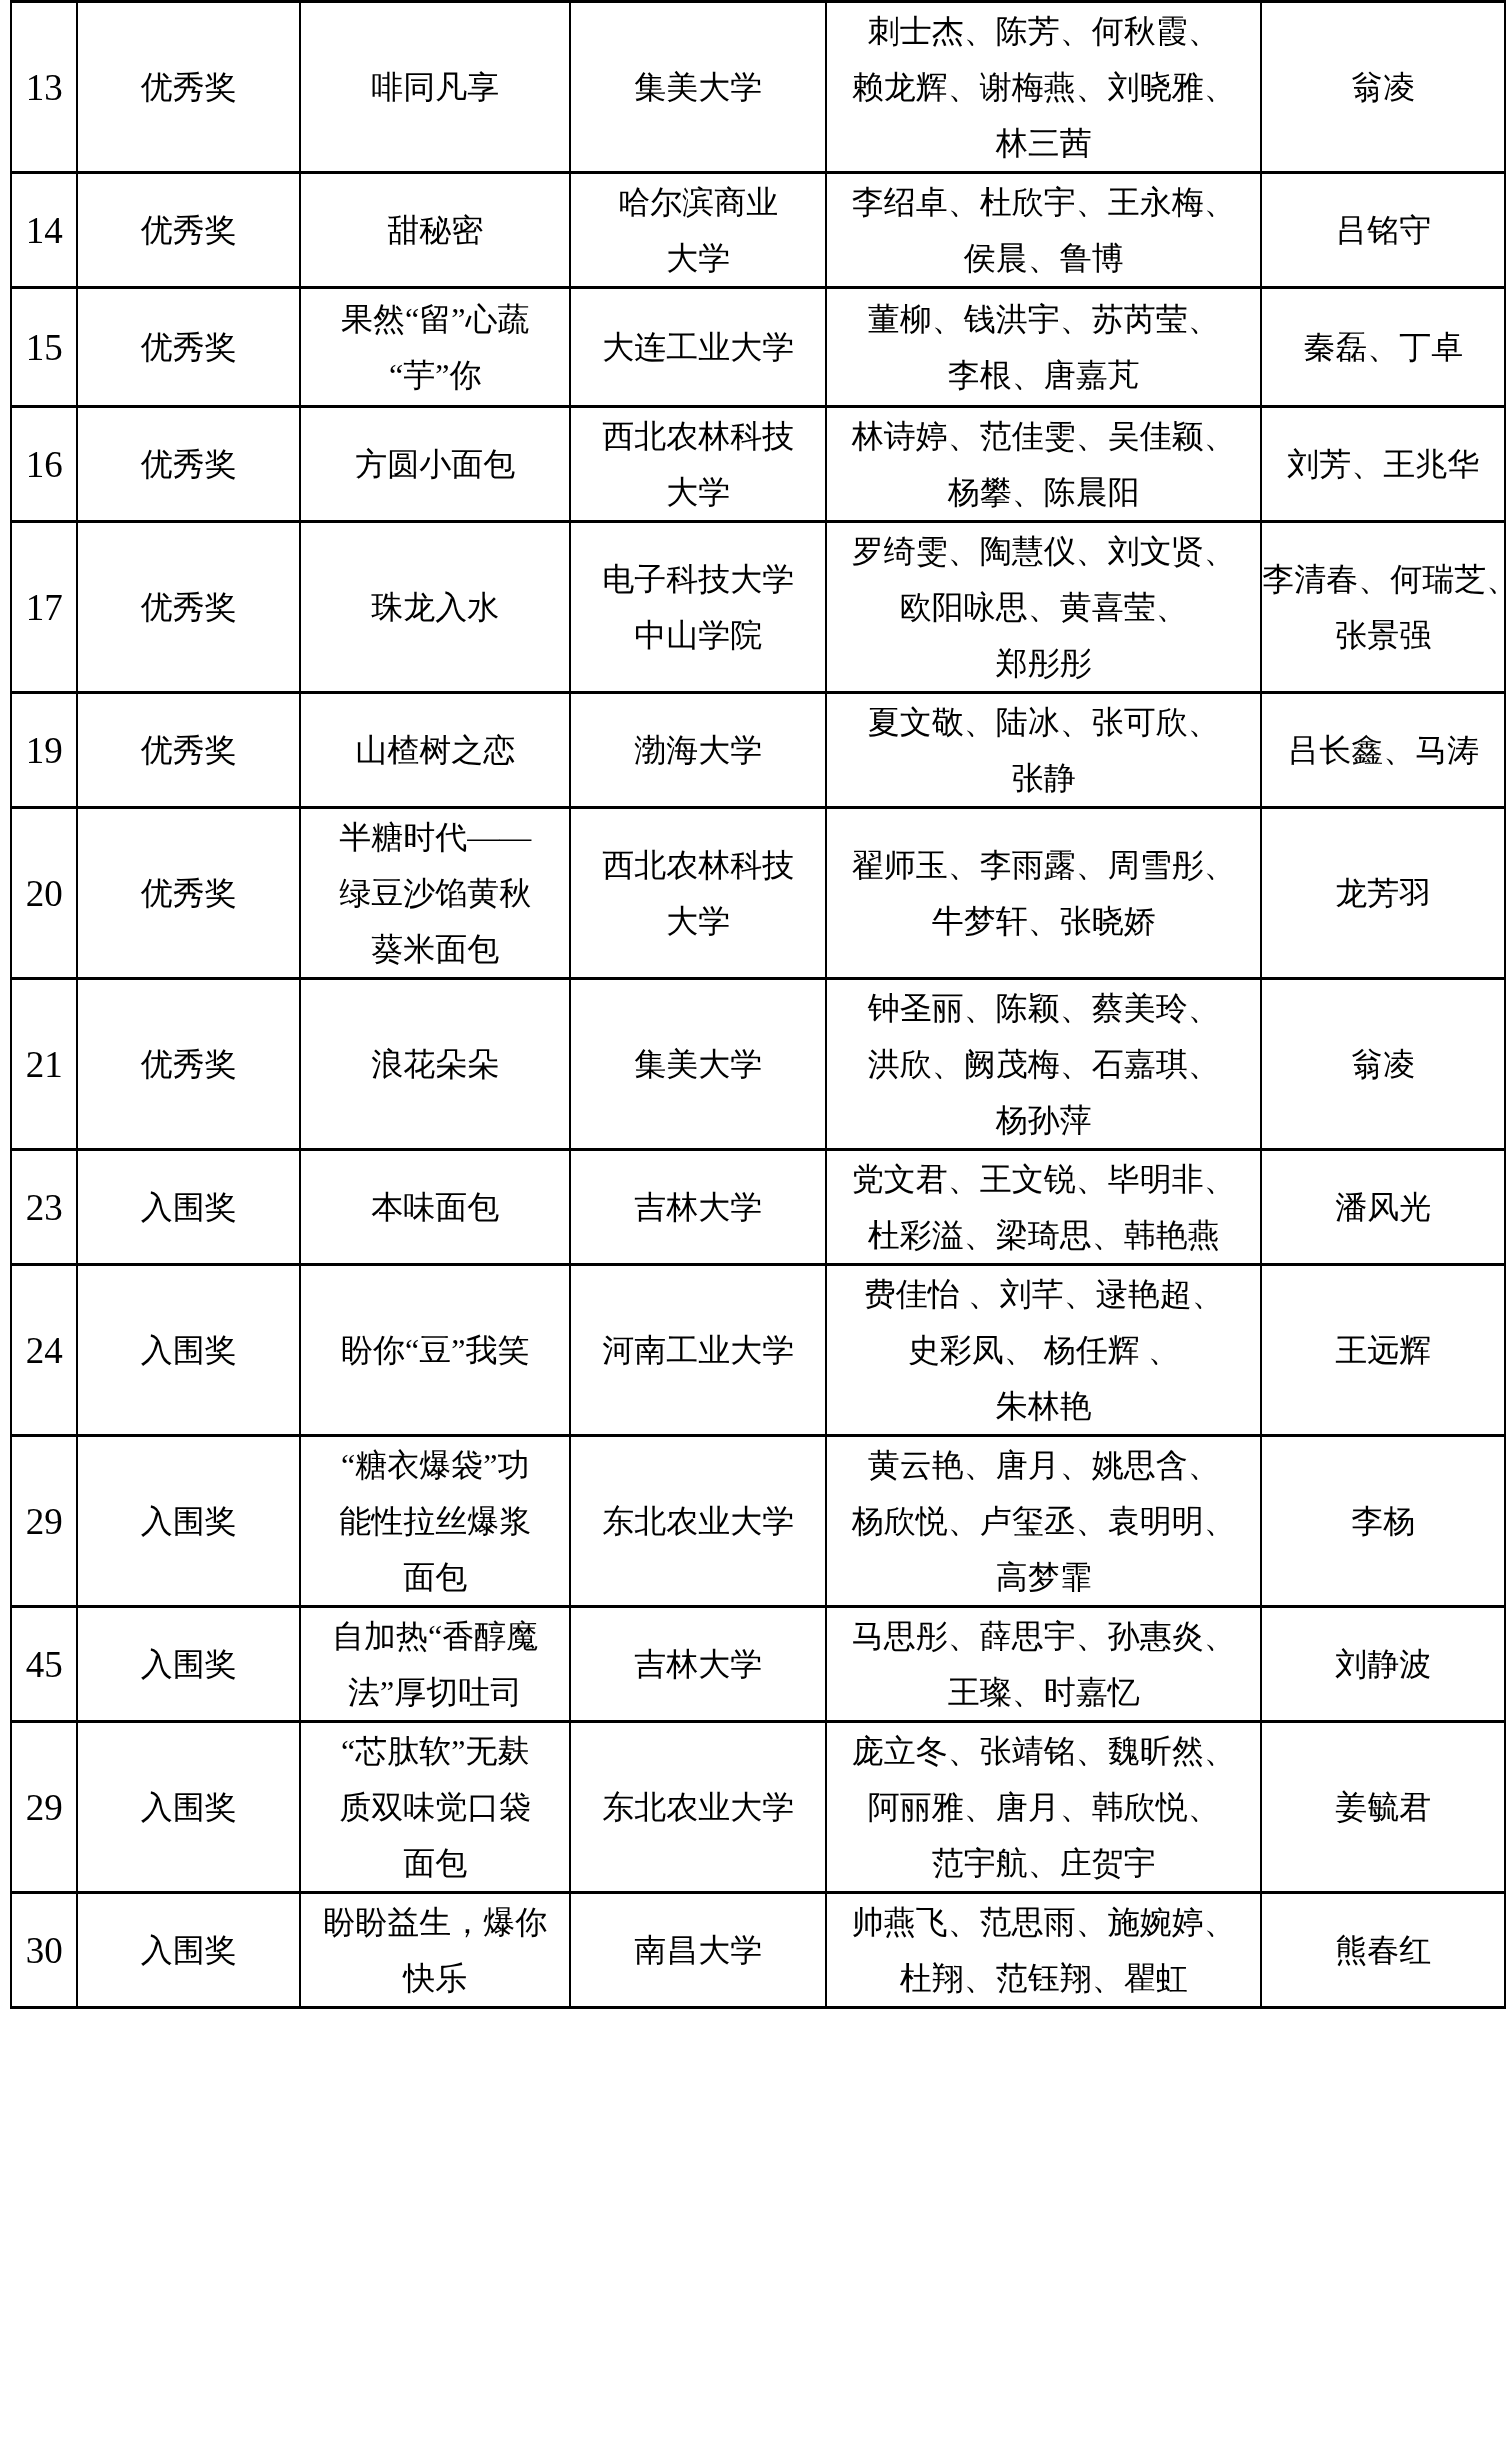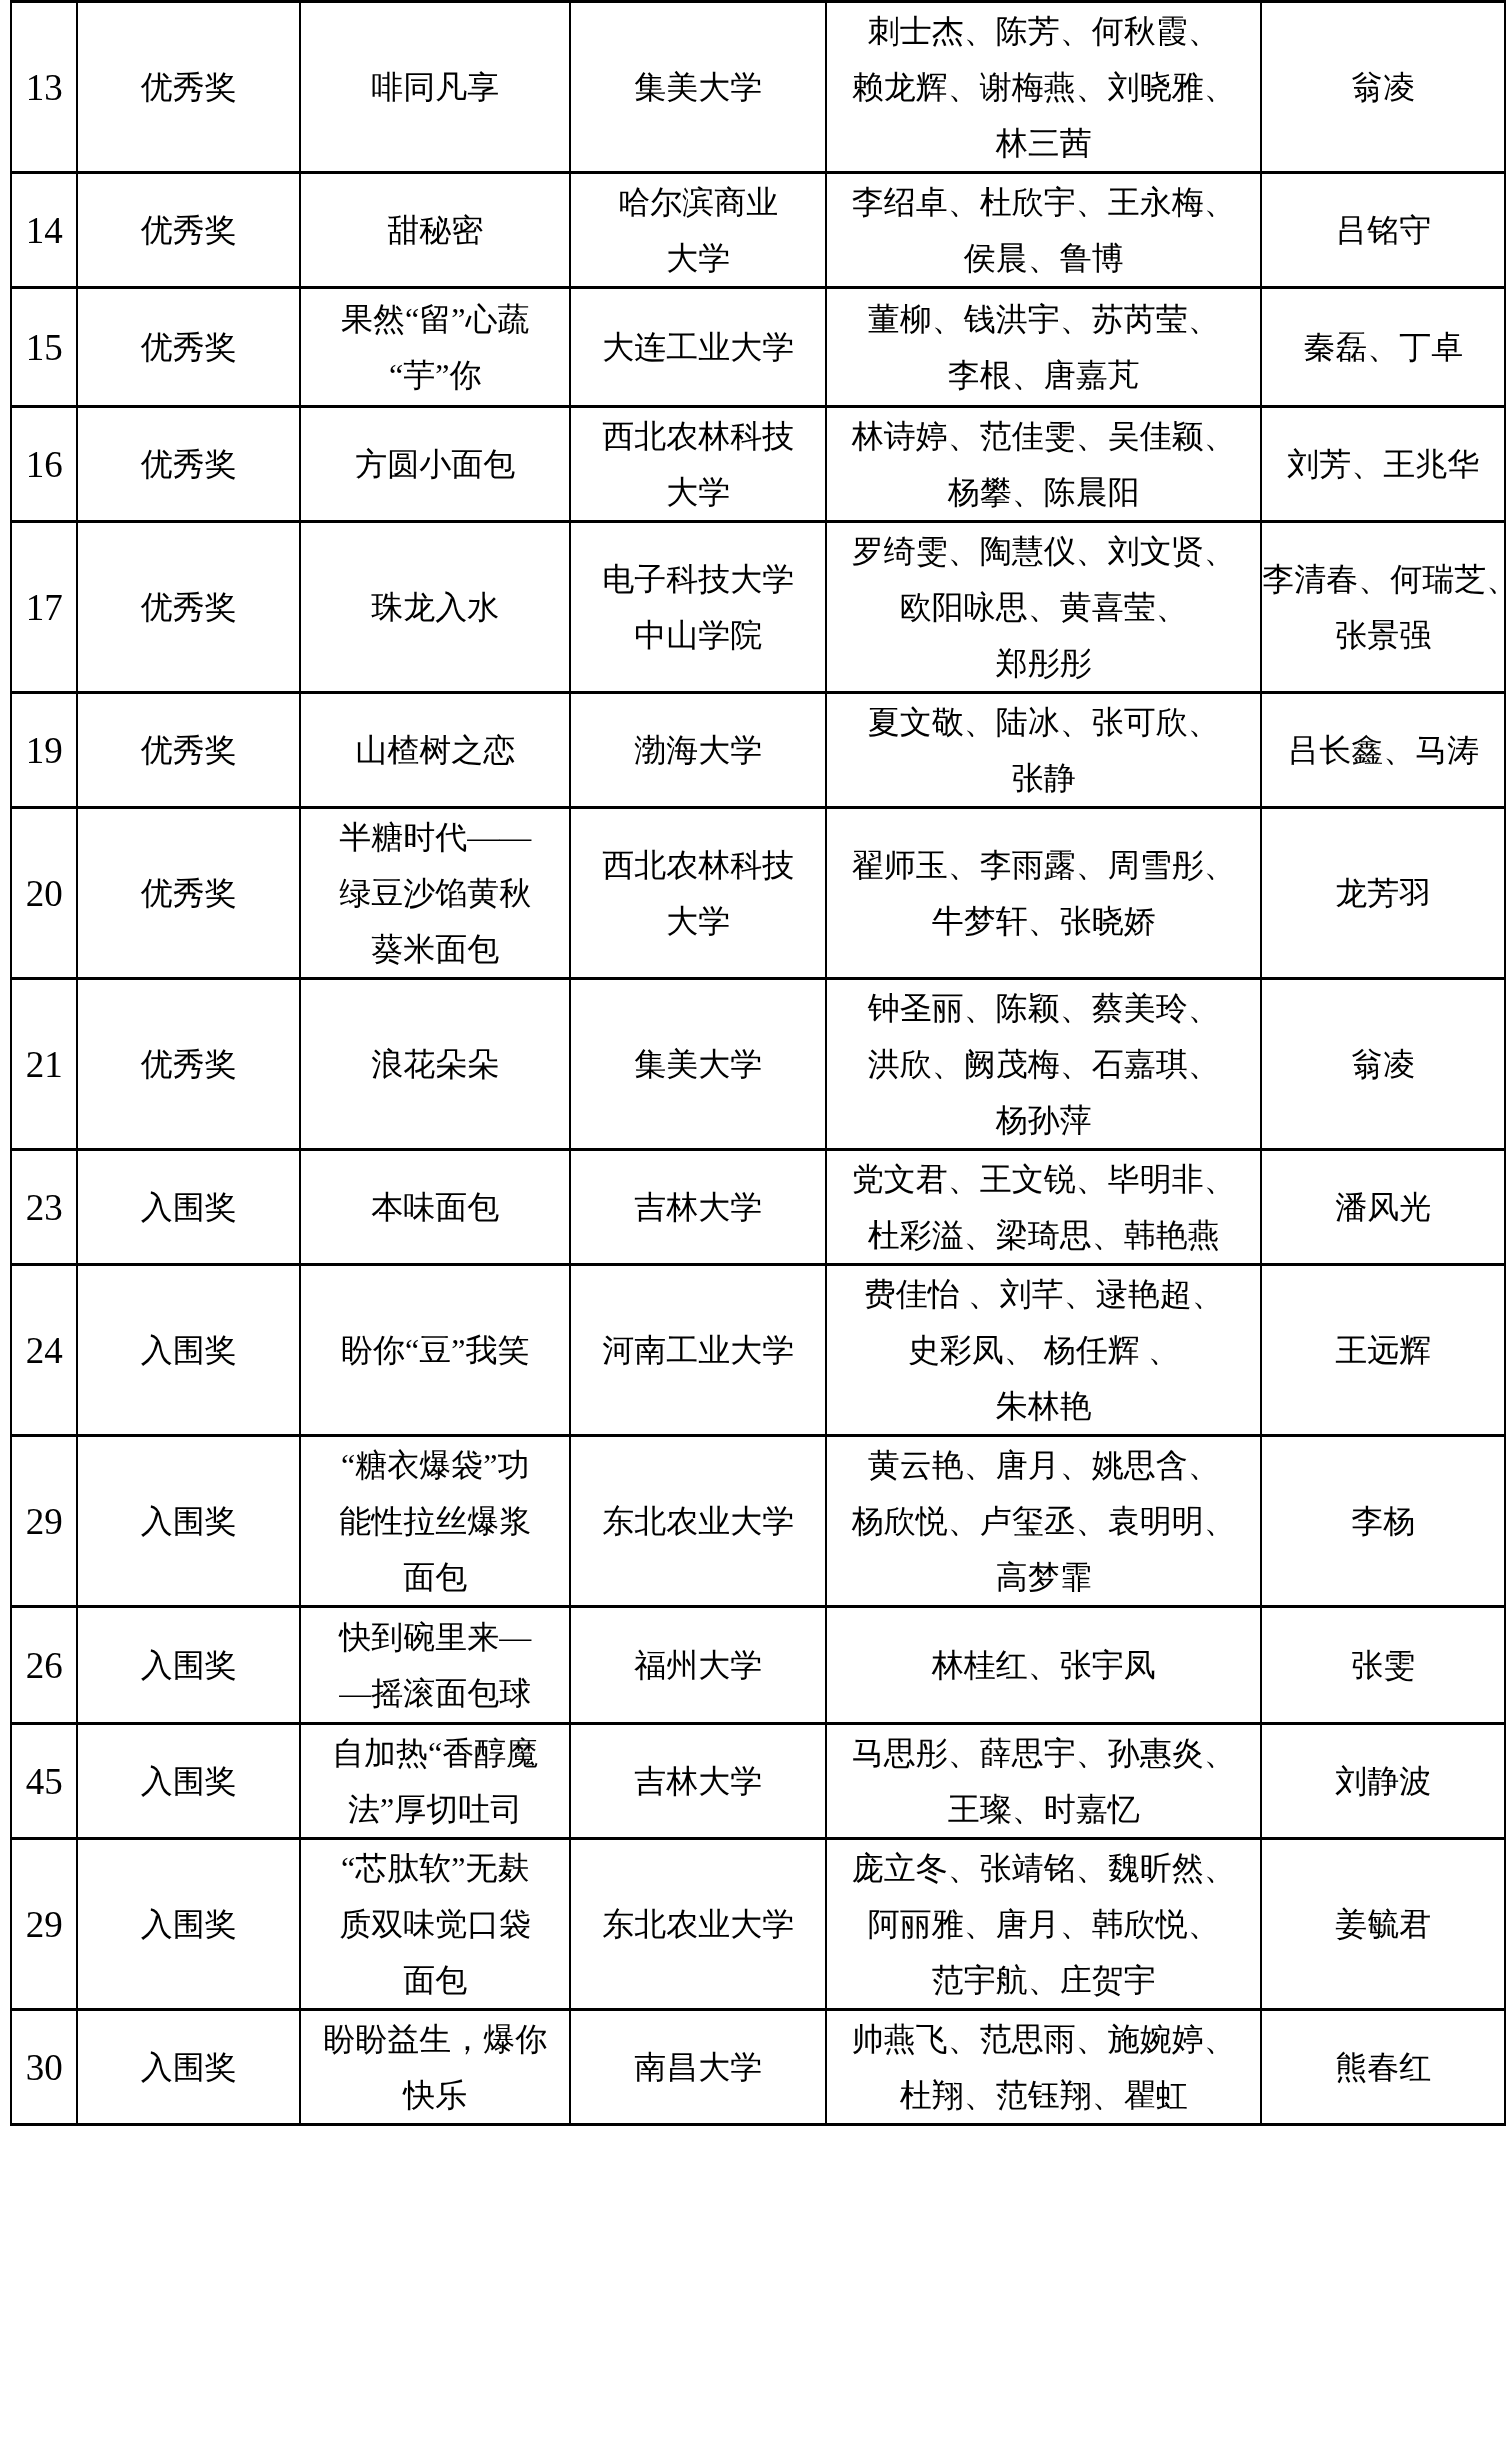--- a/index.html
+++ b/index.html
@@ -166,29 +166,20 @@
     <td class="c-award">入围奖</td>
     <td class="c-work">“糖衣爆袋”功
 能性拉丝爆浆
 面包</td>
     <td class="c-school">东北农业大学</td>
     <td class="c-members">黄云艳、唐月、姚思含、
 杨欣悦、卢玺丞、袁明明、
 高梦霏</td>
     <td class="c-advisor">李杨</td>
   </tr>
-        <tr style="height: 117px;">
-    <td class="c-no">26</td>
-    <td class="c-award">入围奖</td>
-    <td class="c-work">快到碗里来—
-—摇滚面包球</td>
-    <td class="c-school">福州大学</td>
-    <td class="c-members">林桂红、张宇凤</td>
-    <td class="c-advisor">张雯</td>
-  </tr>
         <tr style="height: 115px;">
     <td class="c-no">45</td>
     <td class="c-award">入围奖</td>
     <td class="c-work">自加热“香醇魔
 法”厚切吐司</td>
     <td class="c-school">吉林大学</td>
     <td class="c-members">马思彤、薛思宇、孙惠炎、
 王璨、时嘉忆</td>
     <td class="c-advisor">刘静波</td>
   </tr>

